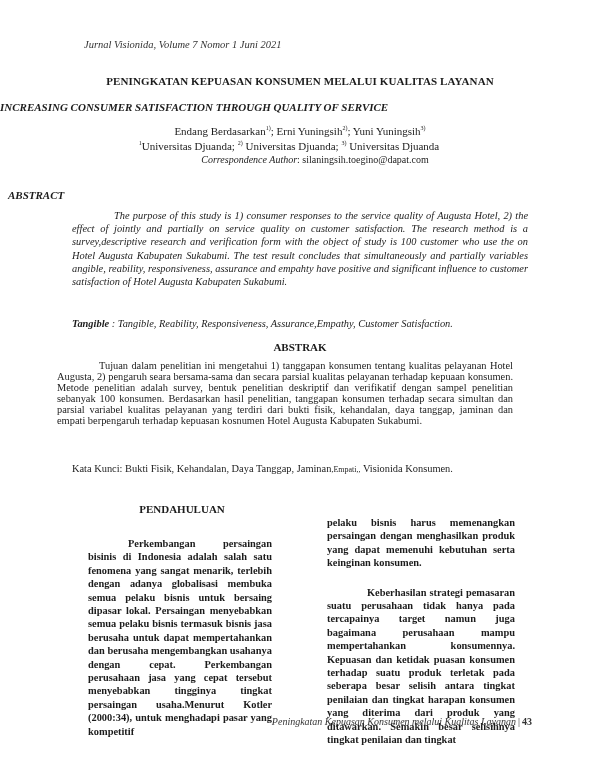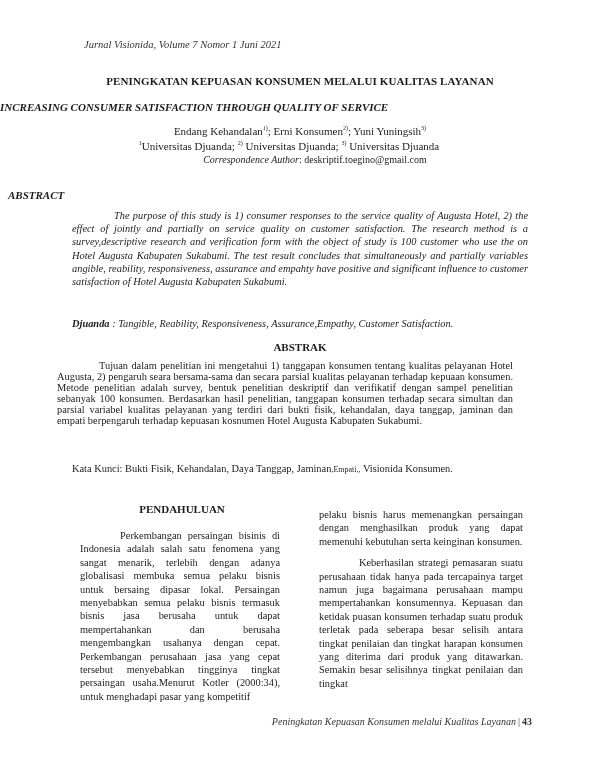--- a/index.html
+++ b/index.html
@@ -20,56 +20,56 @@
   .keywords { left: 72px; width: 460px; top: 318px; font-size: 10.4px; font-style: italic; }
   .keywords b { font-weight: bold; }
   .h-abstrak { left: 0; width: 600px; text-align: center; top: 341px; font-size: 11px; font-weight: bold; }
   .abstrak-text { left: 57px; width: 456px; top: 360px; font-size: 10.4px; line-height: 11px; text-align: justify; }
   .kata { left: 72px; width: 460px; top: 463px; font-size: 10.4px; }
   .kata .small { font-size: 8px; }
   .h-pendahuluan { left: 72px; width: 220px; text-align: center; top: 503px; font-size: 11px; font-weight: bold; }
   .col { font-size: 10.4px; line-height: 13.4px; text-align: justify; }
   .col-left { left: 72px; width: 216px; top: 521px; }
   .col-right { left: 311px; width: 220px; top: 500px; }
-  .col p { margin: 8px; }
+  .col p { margin: 16px; font-weight: bold; }
   .col .ind { text-indent: 40px; }
   .footer { left: 230px; width: 302px; text-align: right; top: 716px; font-size: 10px; color: #333; }
   .footer i { font-style: italic; }
   .footer .sep { font-style: normal; margin: 0 2px; }
   .footer .pg { font-style: normal; font-weight: bold; }
 </style>
 </head>
 <body>
 
 <div class="abs journal">Jurnal Visionida, Volume 7 Nomor 1 Juni 2021</div>
 
 <div class="abs title">PENINGKATAN KEPUASAN KONSUMEN MELALUI KUALITAS LAYANAN</div>
 <div class="abs subtitle">INCREASING CONSUMER SATISFACTION THROUGH  QUALITY OF SERVICE</div>
 
 <div class="abs authors">
-  <span>Endang Kehandalan</span><sup>1)</sup>;
-  <span>Erni Konsumen</span><sup>2)</sup>;
+  <span>Endang Berdasarkan</span><sup>1)</sup>;
+  <span>Erni Yuningsih</span><sup>2)</sup>;
   <span>Yuni Yuningsih</span><sup>3)</sup>
 </div>
 
 <div class="abs affil">
   <sup>1</sup><span>Universitas Djuanda;</span>
   <sup>2)</sup> <span>Universitas Djuanda;</span>
   <sup>3)</sup> <span>Universitas Djuanda</span>
 </div>
 
 <div class="abs corr">
-  <i>Correspondence Author</i><span>: deskriptif.toegino@gmail.com</span>
+  <i>Correspondence Author</i><span>: silaningsih.toegino@dapat.com</span>
 </div>
 
 <div class="abs h-abstract">ABSTRACT</div>
 <div class="abs abstract-text indent">The purpose of this study is 1) consumer responses to the service quality of Augusta Hotel, 2) the effect of jointly and partially on service quality on customer satisfaction. The research method is a survey,descriptive research and verification form with the object of study is 100 customer who use the on Hotel Augusta Kabupaten Sukabumi. The test result concludes that simultaneously and partially variables angible, reability, responsiveness, assurance and empahty have positive and significant influence to customer satisfaction of Hotel Augusta Kabupaten Sukabumi.</div>
 
 <div class="abs keywords">
-  <b>Djuanda</b><span> : Tangible, Reability, Responsiveness, Assurance,Empathy, Customer Satisfaction.</span>
+  <b>Tangible</b><span> : Tangible, Reability, Responsiveness, Assurance,Empathy, Customer Satisfaction.</span>
 </div>
 
 <div class="abs h-abstrak">ABSTRAK</div>
 <div class="abs abstrak-text indent">Tujuan dalam penelitian ini mengetahui 1) tanggapan konsumen tentang kualitas pelayanan Hotel Augusta, 2) pengaruh seara bersama-sama dan secara parsial kualitas pelayanan terhadap kepuaan konsumen. Metode penelitian adalah survey, bentuk penelitian deskriptif dan verifikatif dengan sampel penelitian sebanyak 100 konsumen. Berdasarkan hasil penelitian, tanggapan konsumen terhadap secara simultan dan parsial variabel kualitas pelayanan yang terdiri dari bukti fisik, kehandalan, daya tanggap, jaminan dan empati berpengaruh terhadap kepuasan kosnumen Hotel Augusta Kabupaten Sukabumi.</div>
 
 <div class="abs kata">
   <span>Kata Kunci: Bukti Fisik, Kehandalan, Daya Tanggap, Jaminan</span><span class="small">,Empati,,</span><span> Visionida Konsumen.</span>
 </div>
 
 <div class="abs h-pendahuluan">PENDAHULUAN</div>

